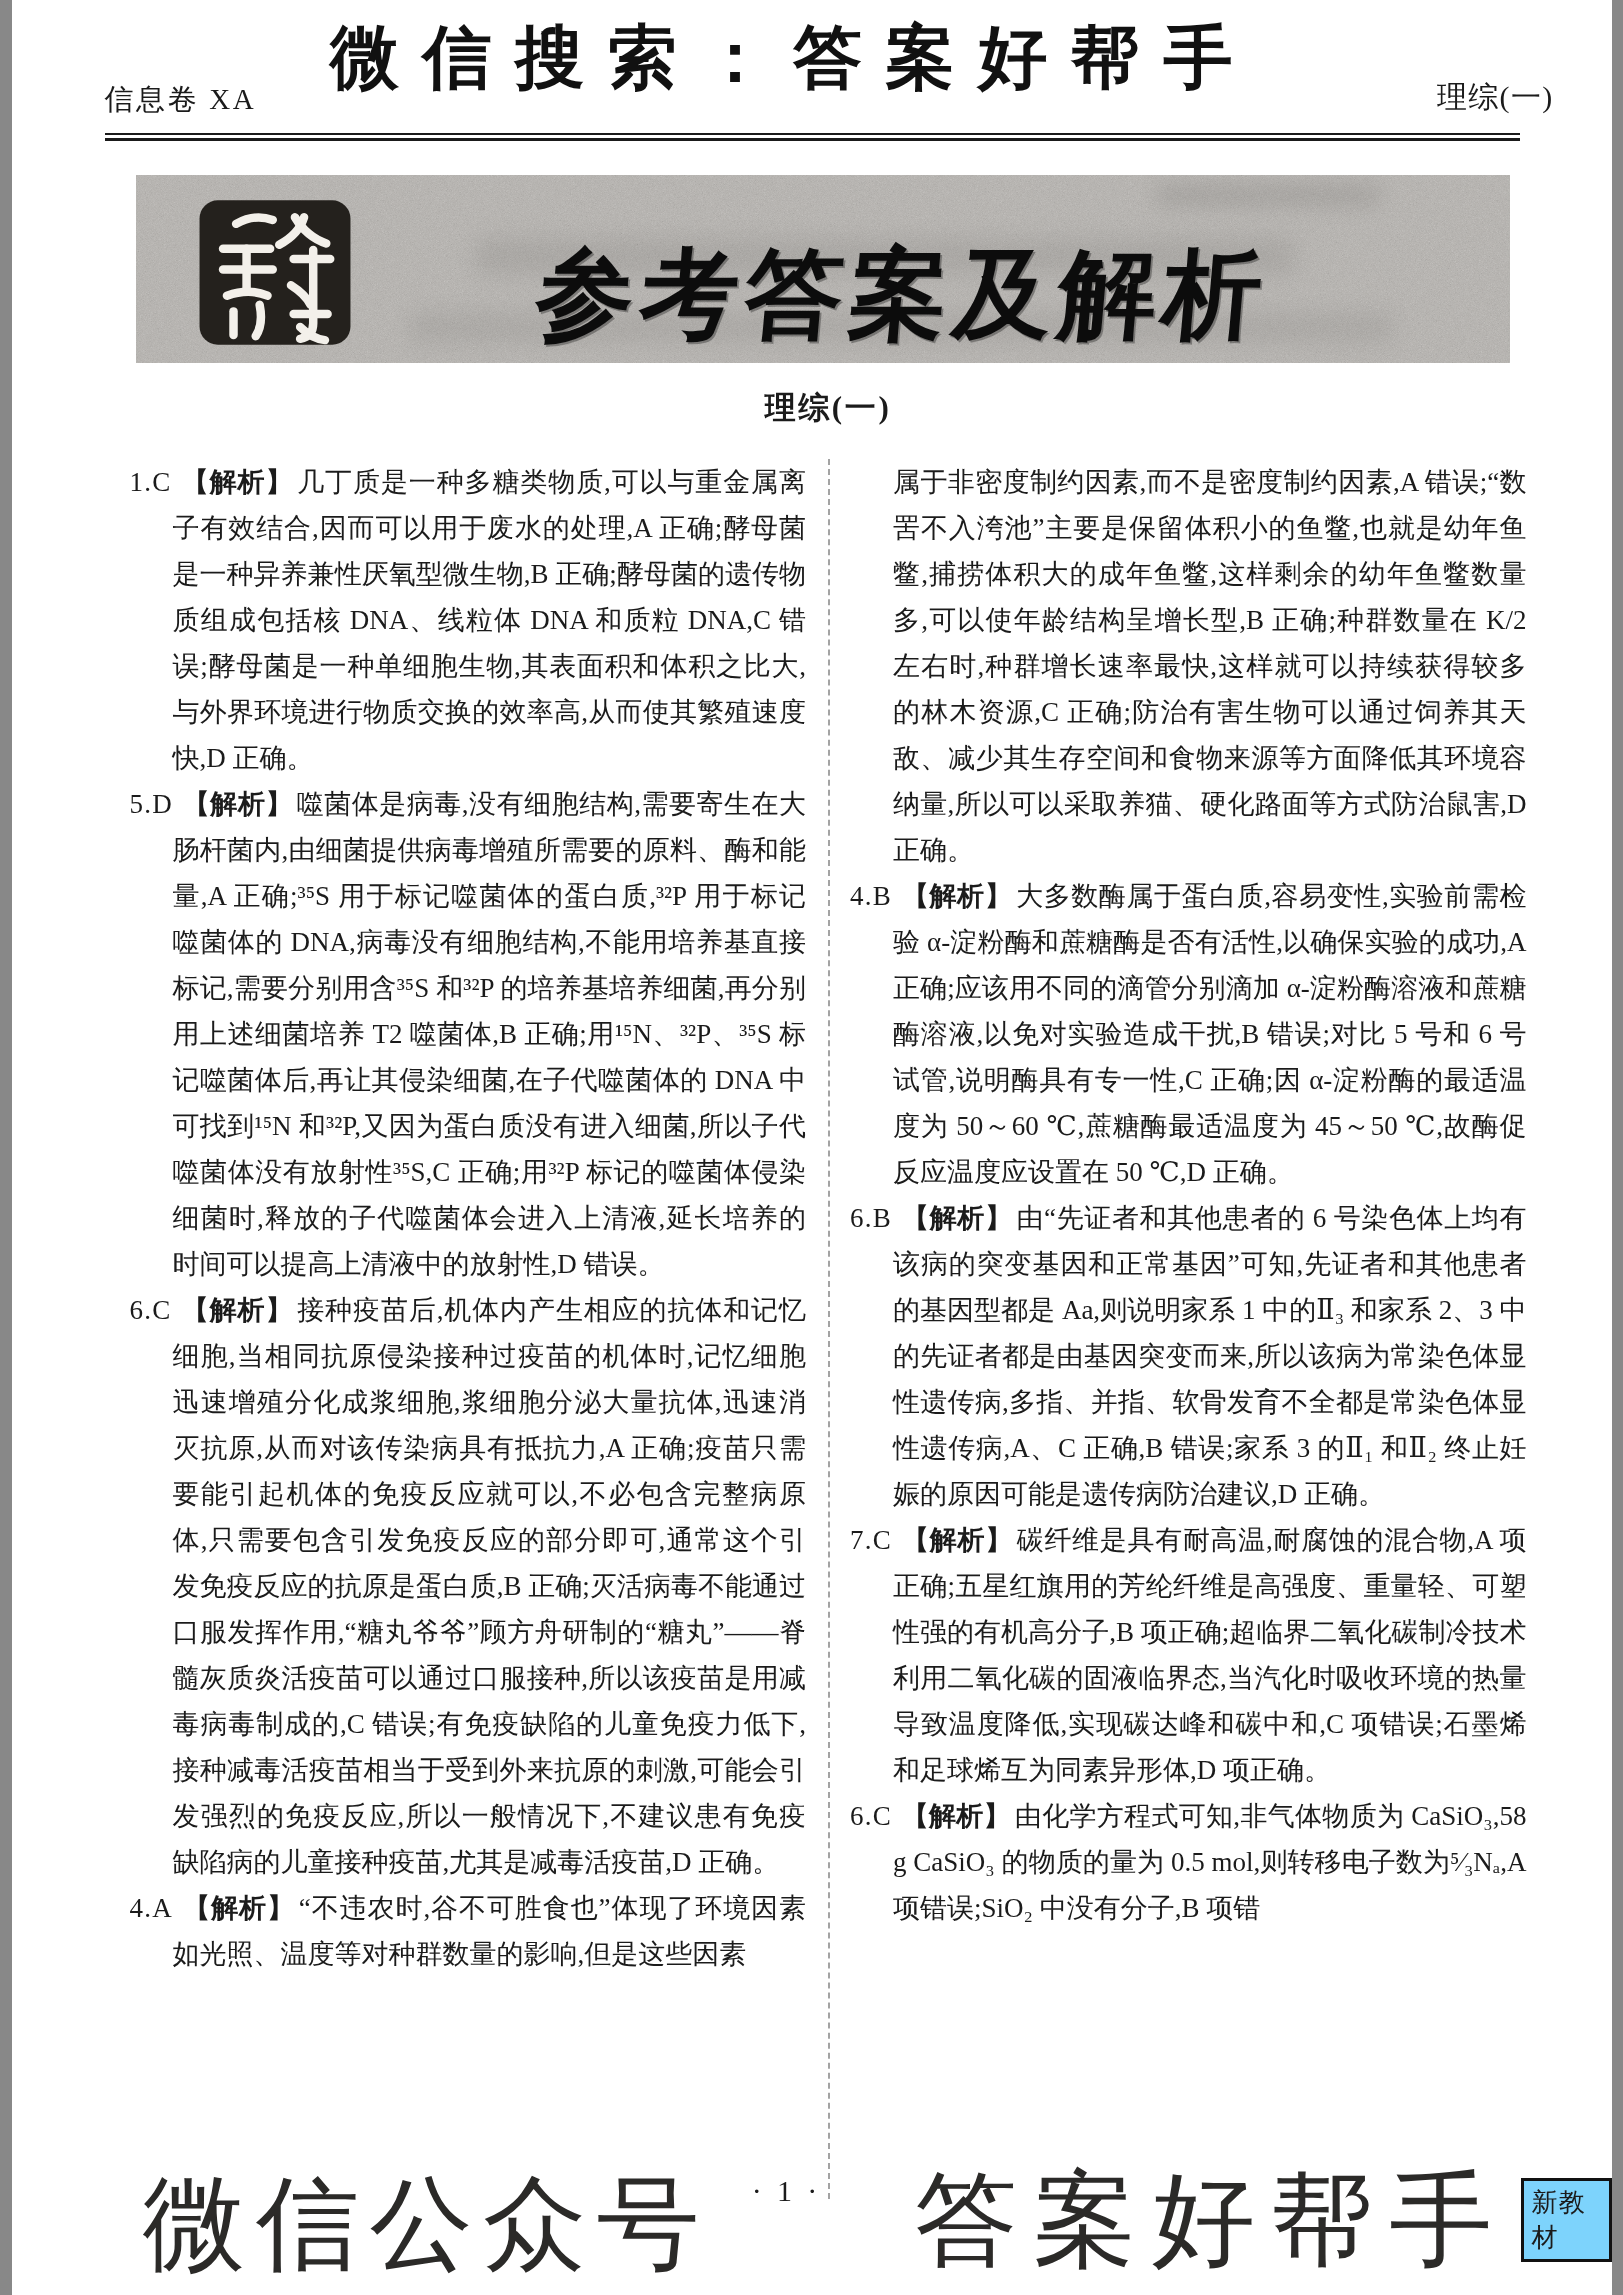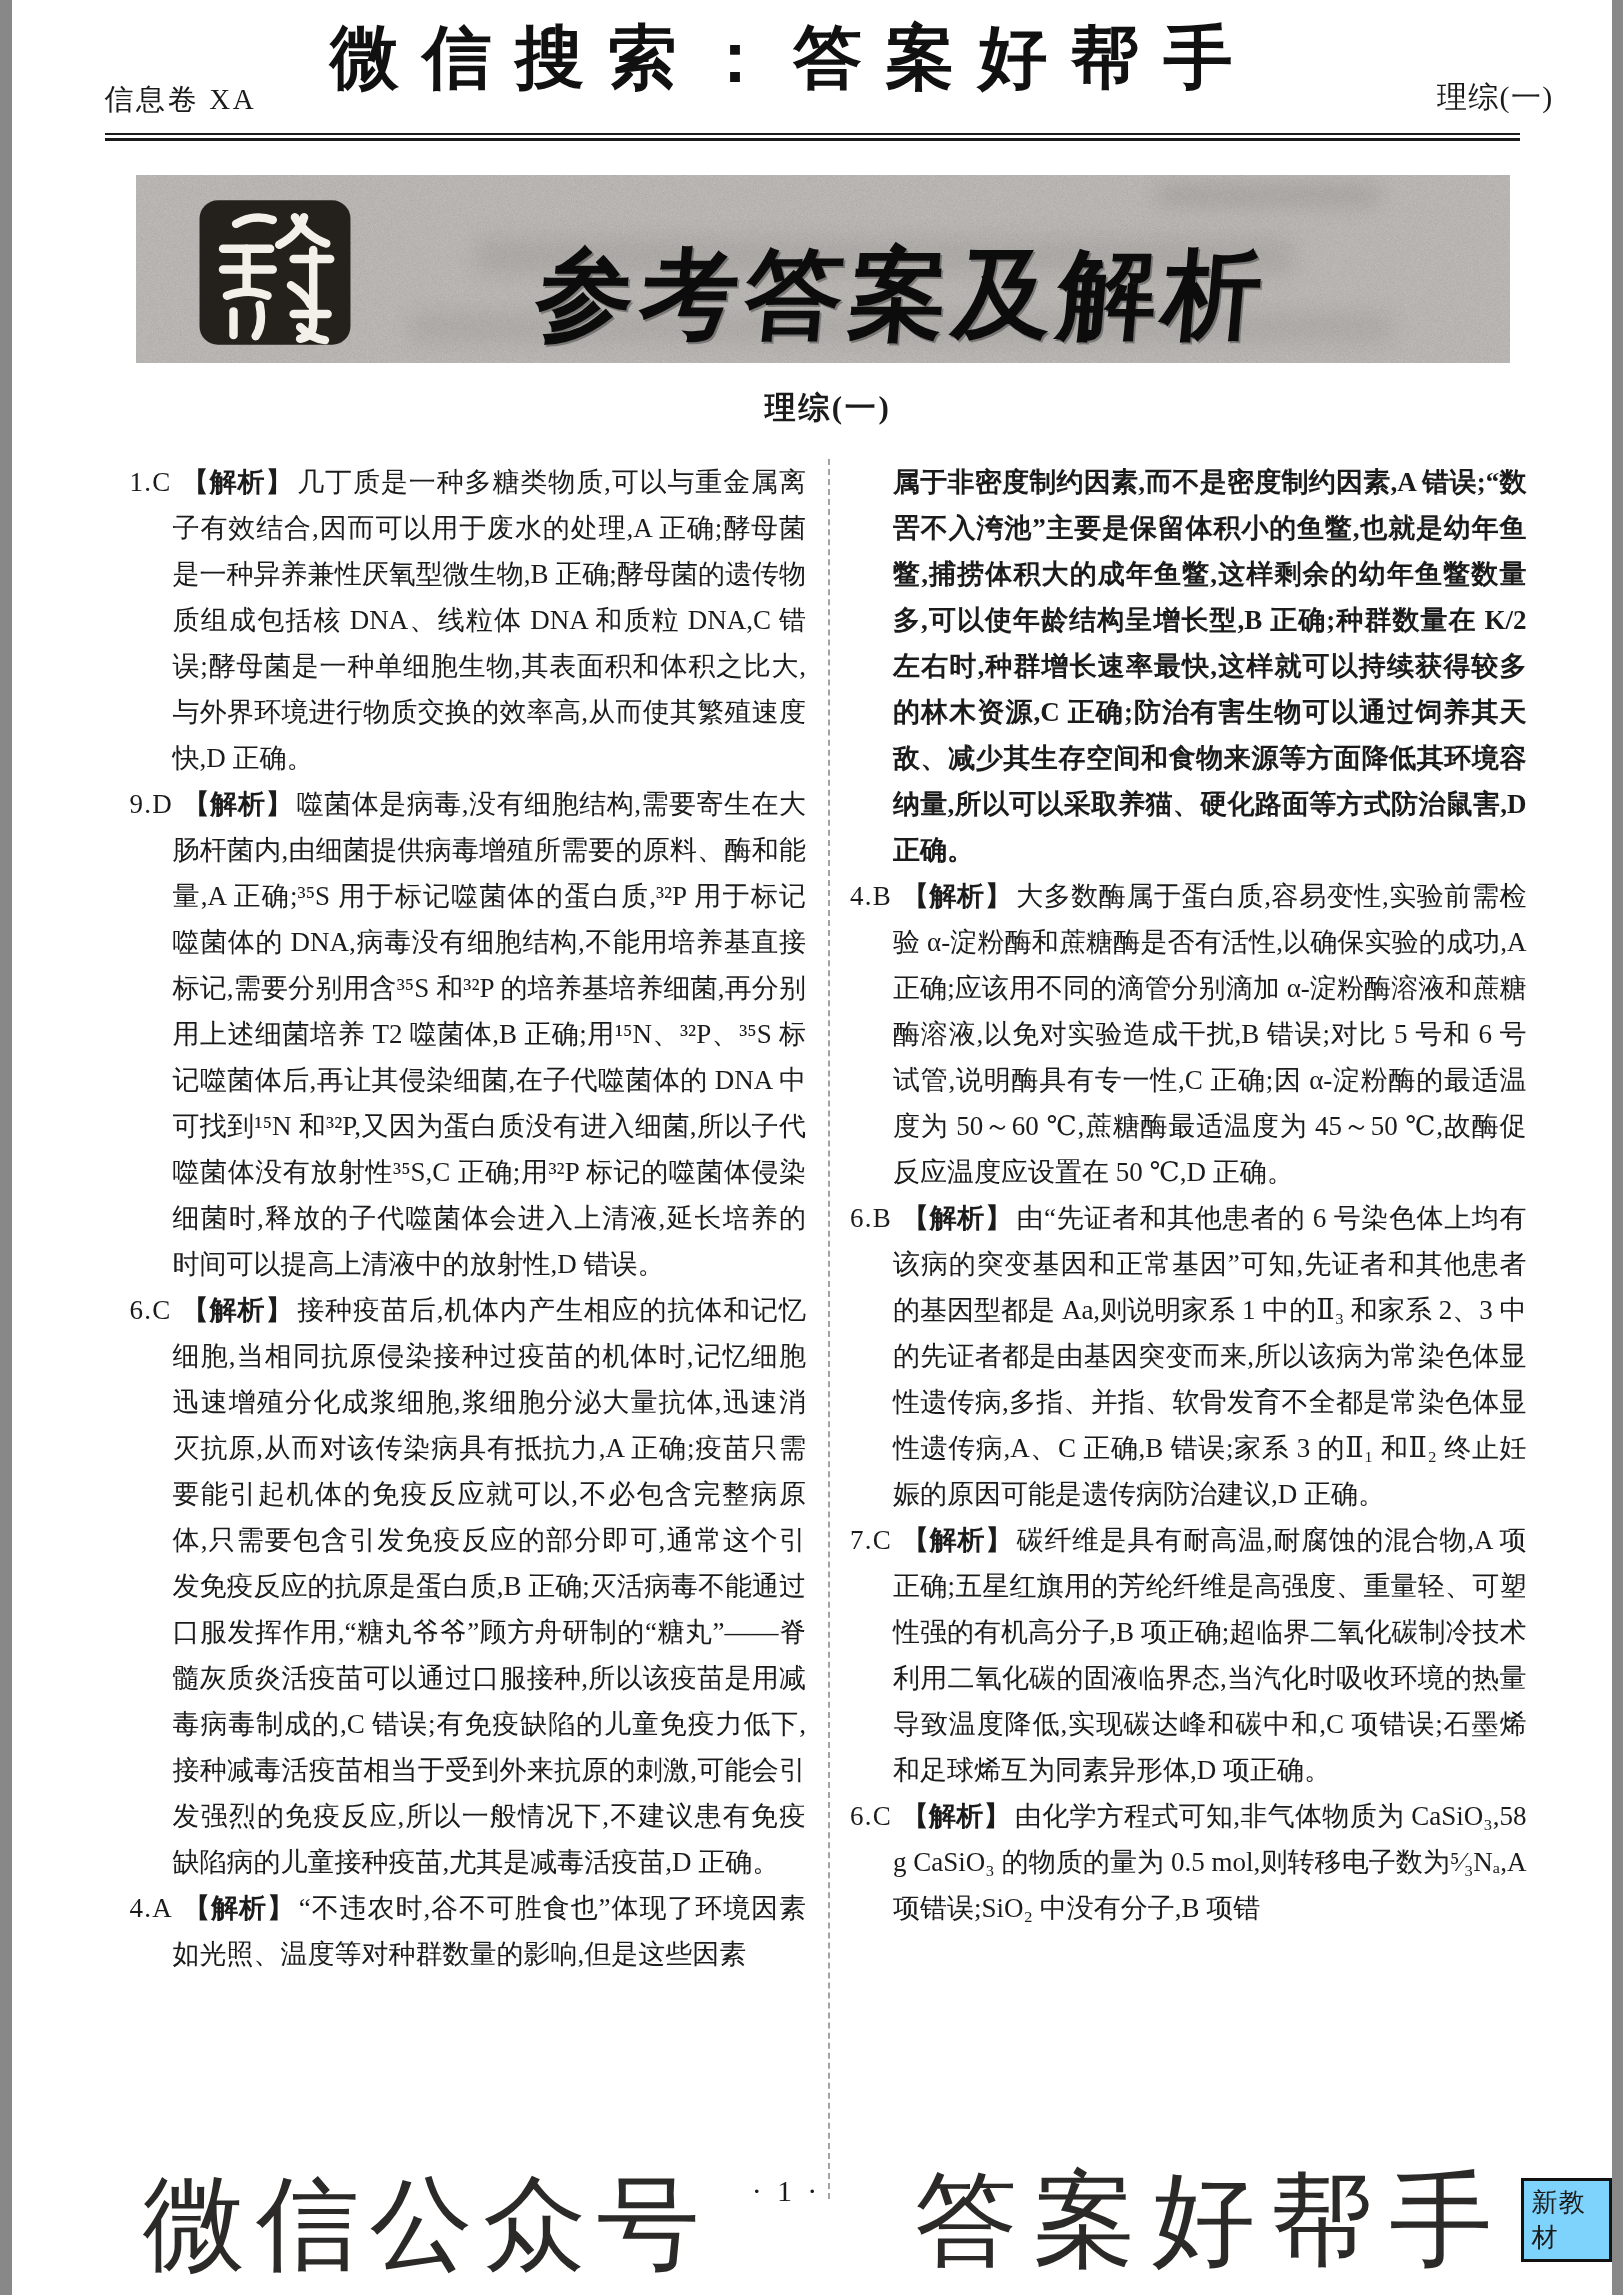--- a/index.html
+++ b/index.html
@@ -45,21 +45,21 @@
   
   .cols{position:absolute;left:118px;top:459px;width:1397px;display:flex;gap:44px;}
   .col{width:684px;font-size:27px;line-height:46px;text-align:justify;color:var(--ink);}
   .col-divider{
     position:absolute;left:816px;top:459px;height:1740px;width:0;
     border-left:2px dashed #8d8d8d;opacity:.8;
   }
   .ans-item{padding-left:43px;text-indent:-43px;}
   .ans-label{letter-spacing:1.3px;}
   .jx{font-weight:700;margin:0 3.9px 0 9.2px;}
-  .cont{padding-left:43px;font-weight:bold;}
+  .cont{padding-left:43px;}
   
   .wm{
     position:absolute;font-size:103px;color:var(--watermark_ink);white-space:nowrap;
     font-weight:400;z-index:5;font-family:Liberation Serif, serif;
   }
   .wm.left{left:131px;top:2156px;letter-spacing:10.5px;}
   .wm.right{left:903px;top:2152px;letter-spacing:15.7px;}
   .page-num{
     position:absolute;left:716px;top:2174px;width:118px;text-align:center;
     font-size:30px;letter-spacing:3.9px;z-index:6;background:transparent;
@@ -117,21 +117,21 @@
   <div class="section-title">理综(一)</div>
 
   <div class="col-divider"></div>
   <div class="cols">
 
     <div class="col">
       <div class="ans-item">
         <span class="ans-label">1.C</span><span class="jx">【解析】</span><span>几丁质是一种多糖类物质,可以与重金属离子有效结合,因而可以用于废水的处理,A 正确;酵母菌是一种异养兼性厌氧型微生物,B 正确;酵母菌的遗传物质组成包括核 DNA、线粒体 DNA 和质粒 DNA,C 错误;酵母菌是一种单细胞生物,其表面积和体积之比大,与外界环境进行物质交换的效率高,从而使其繁殖速度快,D 正确。</span>
       </div>
       <div class="ans-item">
-        <span class="ans-label">9.D</span><span class="jx">【解析】</span><span>噬菌体是病毒,没有细胞结构,需要寄生在大肠杆菌内,由细菌提供病毒增殖所需要的原料、酶和能量,A 正确;³⁵S 用于标记噬菌体的蛋白质,³²P 用于标记噬菌体的 DNA,病毒没有细胞结构,不能用培养基直接标记,需要分别用含³⁵S 和³²P 的培养基培养细菌,再分别用上述细菌培养 T2 噬菌体,B 正确;用¹⁵N、³²P、³⁵S 标记噬菌体后,再让其侵染细菌,在子代噬菌体的 DNA 中可找到¹⁵N 和³²P,又因为蛋白质没有进入细菌,所以子代噬菌体没有放射性³⁵S,C 正确;用³²P 标记的噬菌体侵染细菌时,释放的子代噬菌体会进入上清液,延长培养的时间可以提高上清液中的放射性,D 错误。</span>
+        <span class="ans-label">5.D</span><span class="jx">【解析】</span><span>噬菌体是病毒,没有细胞结构,需要寄生在大肠杆菌内,由细菌提供病毒增殖所需要的原料、酶和能量,A 正确;³⁵S 用于标记噬菌体的蛋白质,³²P 用于标记噬菌体的 DNA,病毒没有细胞结构,不能用培养基直接标记,需要分别用含³⁵S 和³²P 的培养基培养细菌,再分别用上述细菌培养 T2 噬菌体,B 正确;用¹⁵N、³²P、³⁵S 标记噬菌体后,再让其侵染细菌,在子代噬菌体的 DNA 中可找到¹⁵N 和³²P,又因为蛋白质没有进入细菌,所以子代噬菌体没有放射性³⁵S,C 正确;用³²P 标记的噬菌体侵染细菌时,释放的子代噬菌体会进入上清液,延长培养的时间可以提高上清液中的放射性,D 错误。</span>
       </div>
       <div class="ans-item">
         <span class="ans-label">6.C</span><span class="jx">【解析】</span><span>接种疫苗后,机体内产生相应的抗体和记忆细胞,当相同抗原侵染接种过疫苗的机体时,记忆细胞迅速增殖分化成浆细胞,浆细胞分泌大量抗体,迅速消灭抗原,从而对该传染病具有抵抗力,A 正确;疫苗只需要能引起机体的免疫反应就可以,不必包含完整病原体,只需要包含引发免疫反应的部分即可,通常这个引发免疫反应的抗原是蛋白质,B 正确;灭活病毒不能通过口服发挥作用,“糖丸爷爷”顾方舟研制的“糖丸”——脊髓灰质炎活疫苗可以通过口服接种,所以该疫苗是用减毒病毒制成的,C 错误;有免疫缺陷的儿童免疫力低下,接种减毒活疫苗相当于受到外来抗原的刺激,可能会引发强烈的免疫反应,所以一般情况下,不建议患有免疫缺陷病的儿童接种疫苗,尤其是减毒活疫苗,D 正确。</span>
       </div>
       <div class="ans-item">
         <span class="ans-label">4.A</span><span class="jx">【解析】</span><span>“不违农时,谷不可胜食也”体现了环境因素如光照、温度等对种群数量的影响,但是这些因素</span>
       </div>
     </div>
 
     <div class="col">

